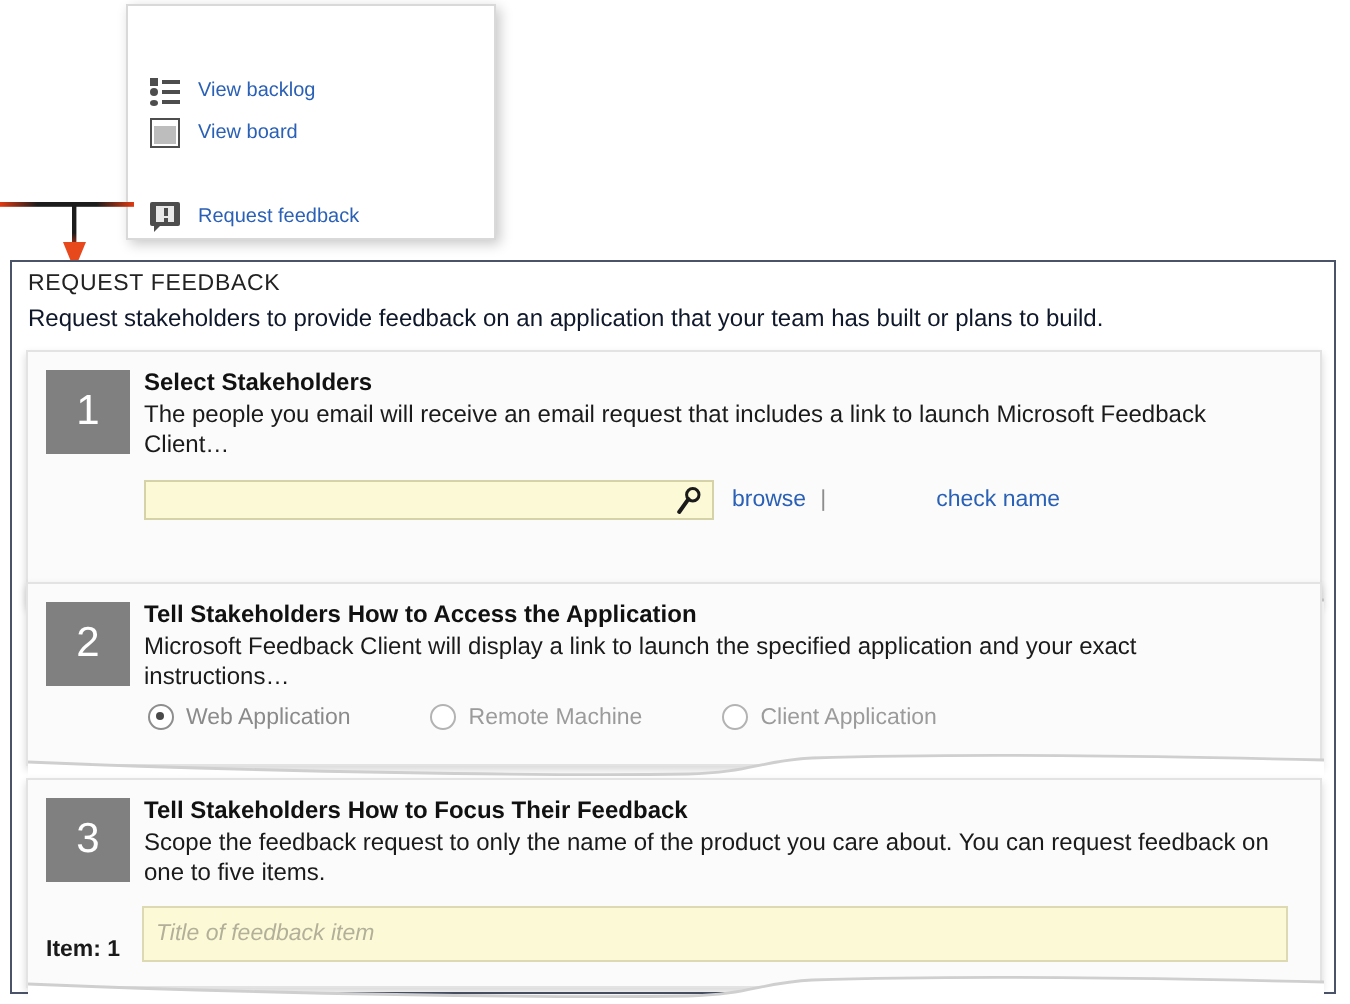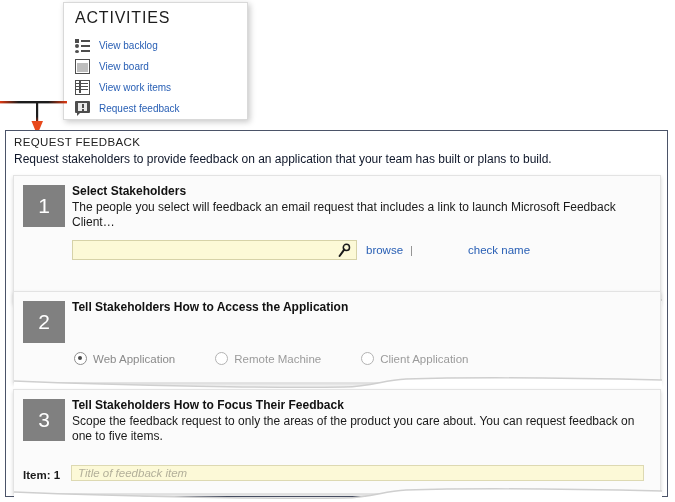--- a/index.html
+++ b/index.html
@@ -196,21 +196,21 @@
   
   #item-row{
     position:absolute;left:9px;bottom:12px;right:16px;
     display:flex;align-items:flex-end;
   }
   #item-label{
     font-size:11.5px;font-weight:bold;color:#1a1a1a;
     width:48px;flex:0 0 48px;
   }
   #item-input{
-    flex:1;height:16px;
+    flex:1;height:28px;
     background:#fcf9d7;
     border:1px solid #ddd9b2;
     box-sizing:border-box;
     padding:0 6px;
     font-family:"Liberation Sans", sans-serif;
     font-size:11.5px;font-style:italic;color:#a9a694;
     outline:0;
   }
   #item-input::placeholder{color:#b3b09a;font-style:italic;opacity:1;}
 
@@ -218,48 +218,38 @@
   .tear{
     position:absolute;left:0;right:0;height:16px;
     pointer-events:none;
   }
 </style>
 </head>
 <body>
 
 <div id="activities-popup">
 
-  <div id="activities-title">ACTIVITIES</div>
 
   <div class="activity-row" style="top:32px;">
     <span class="act-ico ico-backlog">
       <i class="sq" style="left:0;top:1px;width:4px;height:4px;"></i>
       <i class="ln" style="left:6px;top:2px;width:9px;height:2px;"></i>
       <i class="sq" style="left:0;top:6.5px;width:4px;height:4px;border-radius:50%;"></i>
       <i class="ln" style="left:6px;top:7.5px;width:9px;height:2px;"></i>
       <i class="sq" style="left:0;top:12px;width:4px;height:3px;border-radius:50%;"></i>
       <i class="ln" style="left:6px;top:12.5px;width:9px;height:2px;"></i>
     </span>
     <span class="activity-label">View backlog</span>
   </div>
 
   <div class="activity-row" style="top:53px;">
     <span class="act-ico ico-board"></span>
     <span class="activity-label">View board</span>
   </div>
 
-  <div class="activity-row" style="top:74px;">
-    <span class="act-ico ico-work">
-      <i class="gl" style="left:3px;top:0;width:1.5px;height:12px;"></i>
-      <i class="gl" style="left:0;top:2px;width:12px;height:1.5px;"></i>
-      <i class="gl" style="left:0;top:5px;width:12px;height:1.5px;"></i>
-      <i class="gl" style="left:0;top:8px;width:12px;height:1.5px;"></i>
-    </span>
-    <span class="activity-label">View work items</span>
-  </div>
 
   <div class="activity-row" style="top:95px;">
     <span class="act-ico ico-feedback">
       <i class="bub"></i>
         <i class="inner"></i>
         <i class="bang"></i>
         <i class="dot"></i>
         <i class="tail"></i>
     </span>
     <span class="activity-label">Request feedback</span>
@@ -291,21 +281,21 @@
 <div id="feedback-panel">
 
   <div id="panel-head">
     <div id="panel-title">REQUEST FEEDBACK</div>
     <div id="panel-sub">Request stakeholders to provide feedback on an application that your team has built or plans to build.</div>
   </div>
 
   <div class="step-card" id="step-1">
     <div class="step-badge">1</div>
     <div class="step-title">Select Stakeholders</div>
-    <div class="step-desc">The people you select will feedback an email request that includes a link to launch Microsoft Feedback Client…</div>
+    <div class="step-desc">The people you email will receive an email request that includes a link to launch Microsoft Feedback Client…</div>
 
     <div id="stakeholder-row">
       <div id="stakeholder-field">
         <input id="stakeholder-input" type="text" placeholder="" style="">
         <svg id="magnifier-icon" viewBox="0 0 14 15">
           <circle cx="8.4" cy="4.4" r="3.1" fill="none" stroke="#1a1a1a" stroke-width="1.5"></circle>
           <line x1="6.2" y1="6.6" x2="1.6" y2="13" stroke="#1a1a1a" stroke-width="2" stroke-linecap="round"></line>
         </svg>
       </div>
       <span class="inline-link" id="browse-link">browse</span>
@@ -315,20 +305,21 @@
 
     <svg class="tear" style="bottom:-9px;" viewBox="0 0 648 16" preserveAspectRatio="none">
       <path d="M0,6 C120,11 260,13 330,12 C360,11.5 368,5 392,4 C470,1.5 560,3 648,5 L648,16 L0,16 Z" fill="#ffffff"></path>
       <path d="M0,6 C120,11 260,13 330,12 C360,11.5 368,5 392,4 C470,1.5 560,3 648,5" fill="none" stroke="#cfcfcf" stroke-width="1.4"></path>
     </svg>
   </div>
 
   <div class="step-card" id="step-2">
     <div class="step-badge">2</div>
     <div class="step-title">Tell Stakeholders How to Access the Application</div>
+    <div class="step-desc">Microsoft Feedback Client will display a link to launch the specified application and your exact instructions…</div>
 
     <div id="access-options">
       <label class="radio-opt selected">
         <span class="radio-mark"></span>
         <span class="radio-label">Web Application</span>
       </label>
       <label class="radio-opt">
         <span class="radio-mark"></span>
         <span class="radio-label">Remote Machine</span>
       </label>
@@ -340,21 +331,21 @@
 
     <svg class="tear" style="bottom:-9px;" viewBox="0 0 648 16" preserveAspectRatio="none">
       <path d="M0,6 C120,11 260,13 330,12 C360,11.5 368,5 392,4 C470,1.5 560,3 648,5 L648,16 L0,16 Z" fill="#ffffff"></path>
       <path d="M0,6 C120,11 260,13 330,12 C360,11.5 368,5 392,4 C470,1.5 560,3 648,5" fill="none" stroke="#cfcfcf" stroke-width="1.4"></path>
     </svg>
   </div>
 
   <div class="step-card" id="step-3">
     <div class="step-badge">3</div>
     <div class="step-title">Tell Stakeholders How to Focus Their Feedback</div>
-    <div class="step-desc">Scope the feedback request to only the areas of the product you care about. You can request feedback on one to five items.</div>
+    <div class="step-desc">Scope the feedback request to only the name of the product you care about. You can request feedback on one to five items.</div>
 
     <div id="item-row">
       <span id="item-label">Item: 1</span>
       <input id="item-input" type="text" placeholder="Title of feedback item" style="">
     </div>
 
     <svg class="tear" style="bottom:-9px;" viewBox="0 0 648 16" preserveAspectRatio="none">
       <path d="M0,6 C120,11 260,13 330,12 C360,11.5 368,5 392,4 C470,1.5 560,3 648,5 L648,16 L0,16 Z" fill="#ffffff"></path>
       <path d="M0,6 C120,11 260,13 330,12 C360,11.5 368,5 392,4 C470,1.5 560,3 648,5" fill="none" stroke="#cfcfcf" stroke-width="1.4"></path>
     </svg>

